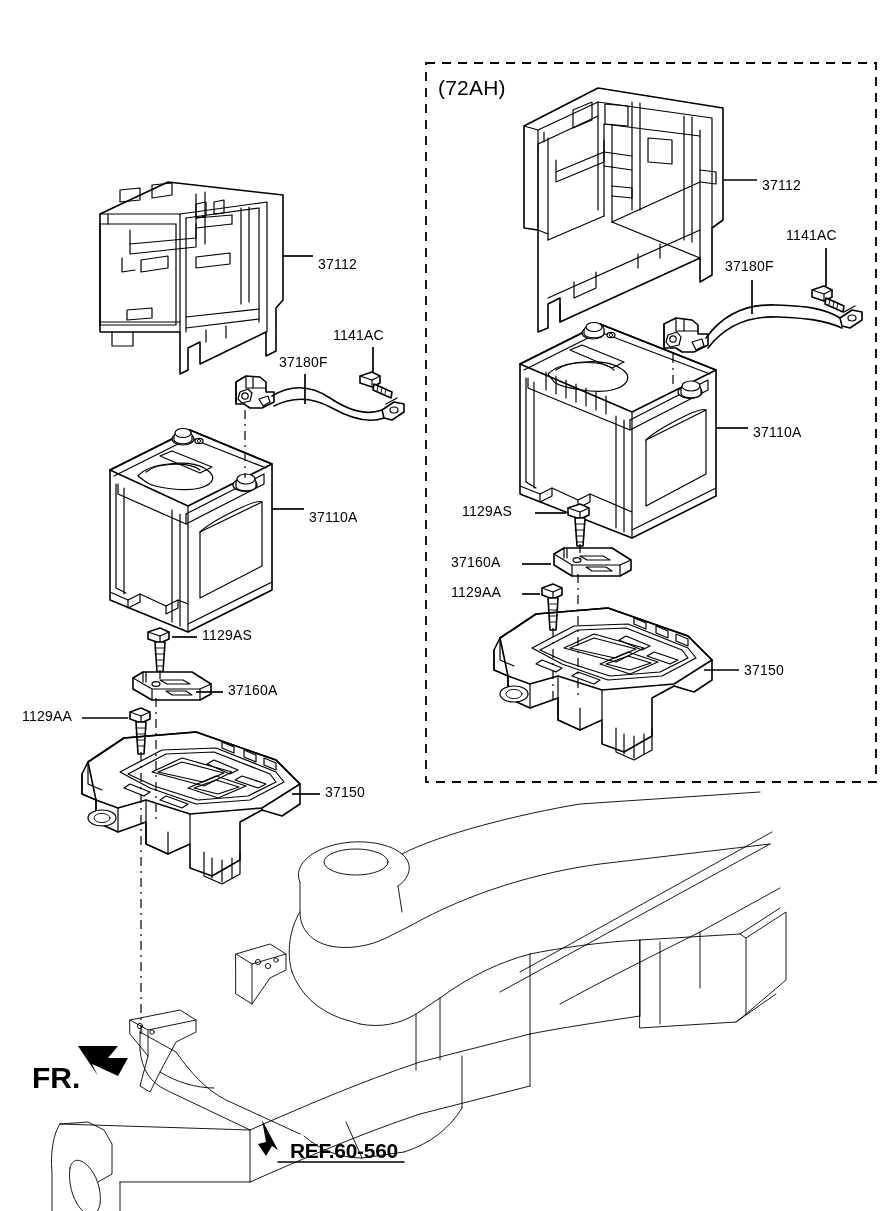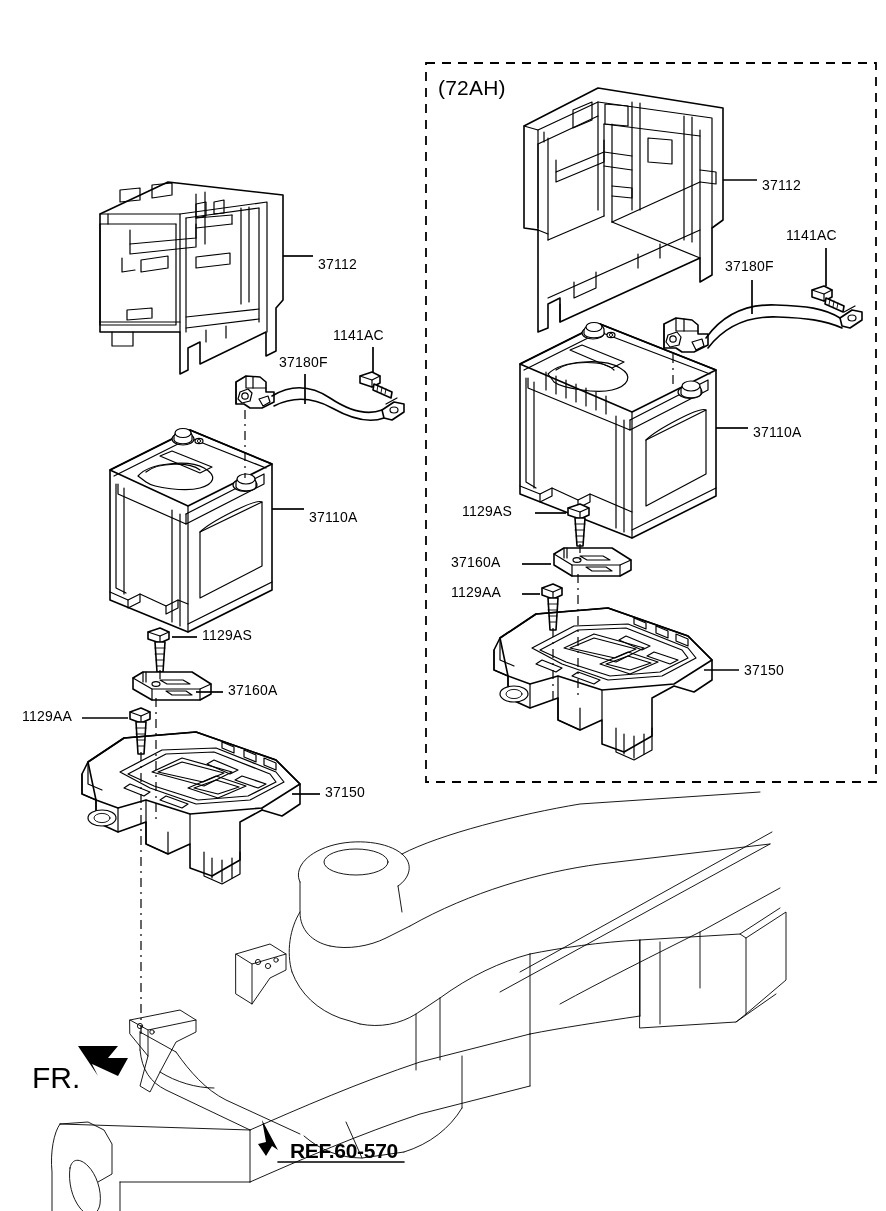--- a/index.html
+++ b/index.html
@@ -8,21 +8,21 @@
     width:886px;height:1211px;position:relative;overflow:hidden;
     font-family:"Liberation Sans","DejaVu Sans",sans-serif;
     color:#000;
   }
   #sheet{position:absolute;left:0;top:0;width:886px;height:1211px;margin-top:32px;}
   svg{position:absolute;left:0;top:0;width:886px;height:1211px;}
   .lbl{
     position:absolute;font-family:"Liberation Sans","DejaVu Sans",sans-serif;
     font-size:14px;letter-spacing:.2px;white-space:nowrap;color:#000;line-height:1;
   }
-  .lbl-fr{font-size:30px;font-weight:normal;letter-spacing:0px;}
+  .lbl-fr{font-size:30px;font-weight:bold;letter-spacing:0px;}
   .lbl-variant{font-size:21px;}
   .lbl-ref{font-size:21px;font-weight:bold;letter-spacing:-.3px;}
 </style>
 </head>
 <body>
 
 <div id="sheet">
 
 <svg viewBox="0 0 886 1211">
   <defs>
@@ -518,15 +518,15 @@
 <div class="lbl" style="left:786px;top:196px;">1141AC</div>
 <div class="lbl" style="left:725px;top:227px;">37180F</div>
 <div class="lbl" style="left:753px;top:393px;">37110A</div>
 <div class="lbl" style="left:462px;top:472px;">1129AS</div>
 <div class="lbl" style="left:451px;top:523px;">37160A</div>
 <div class="lbl" style="left:451px;top:553px;">1129AA</div>
 <div class="lbl" style="left:744px;top:631px;">37150</div>
 
 <div class="lbl lbl-fr" style="left:32px;top:1031px;">FR.</div>
 
-<div class="lbl lbl-ref" style="left:290px;top:1108px;">REF.60-570</div>
+<div class="lbl lbl-ref" style="left:290px;top:1108px;">REF.60-560</div>
 
 </div>
 
 </body></html>

